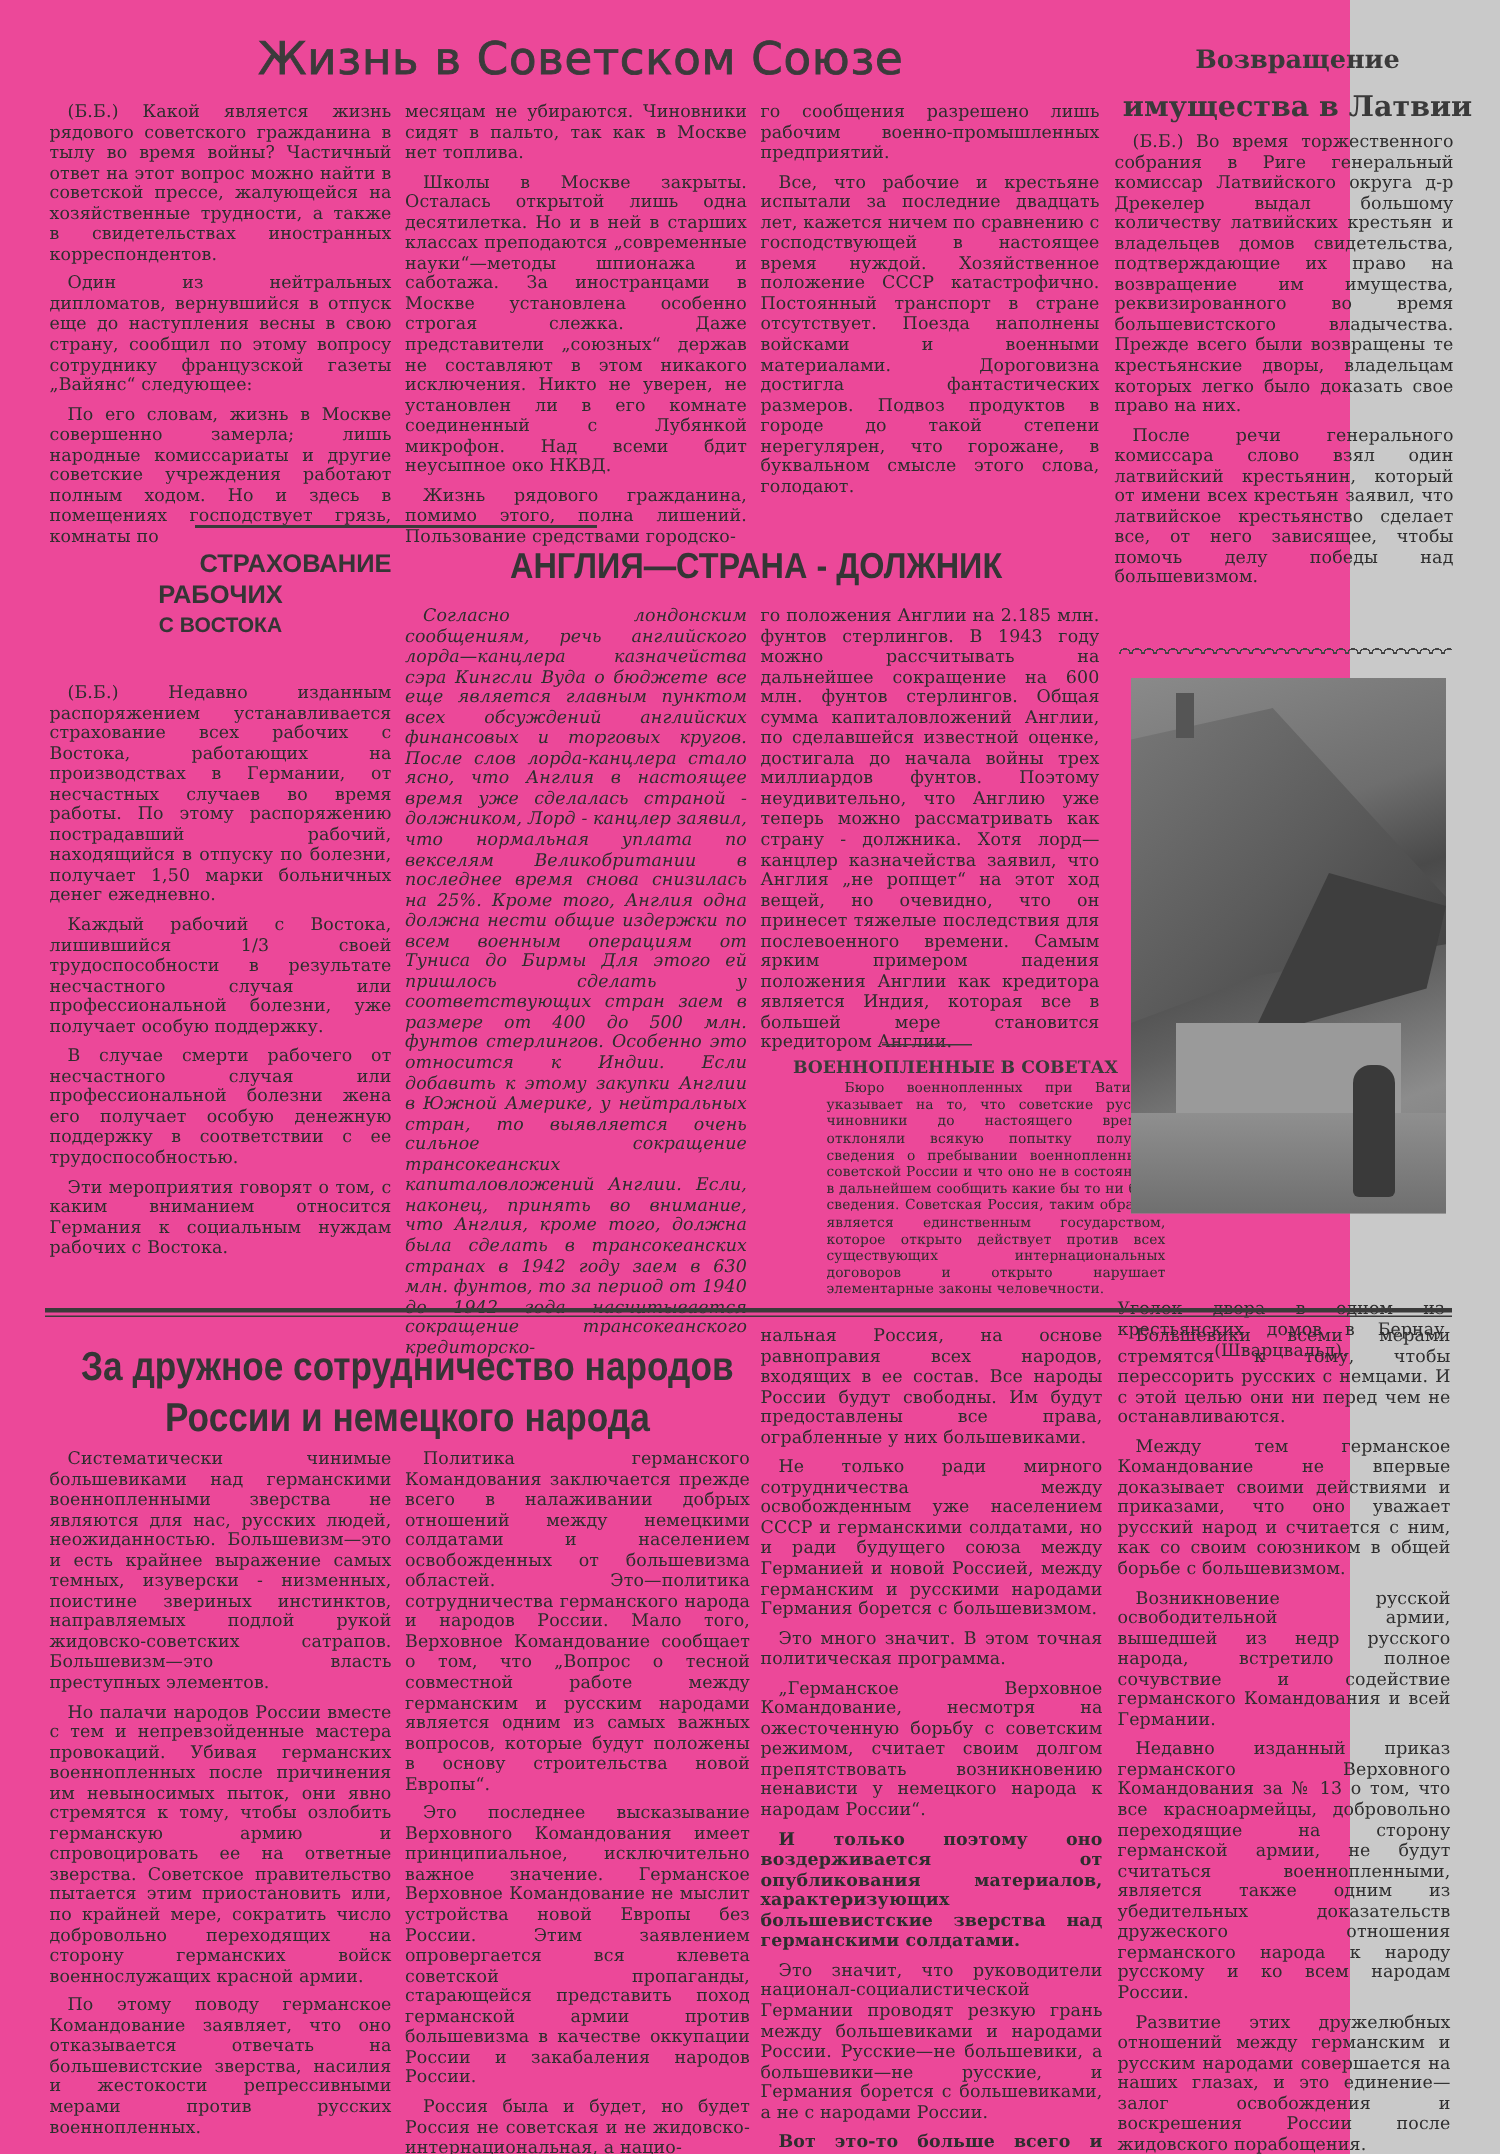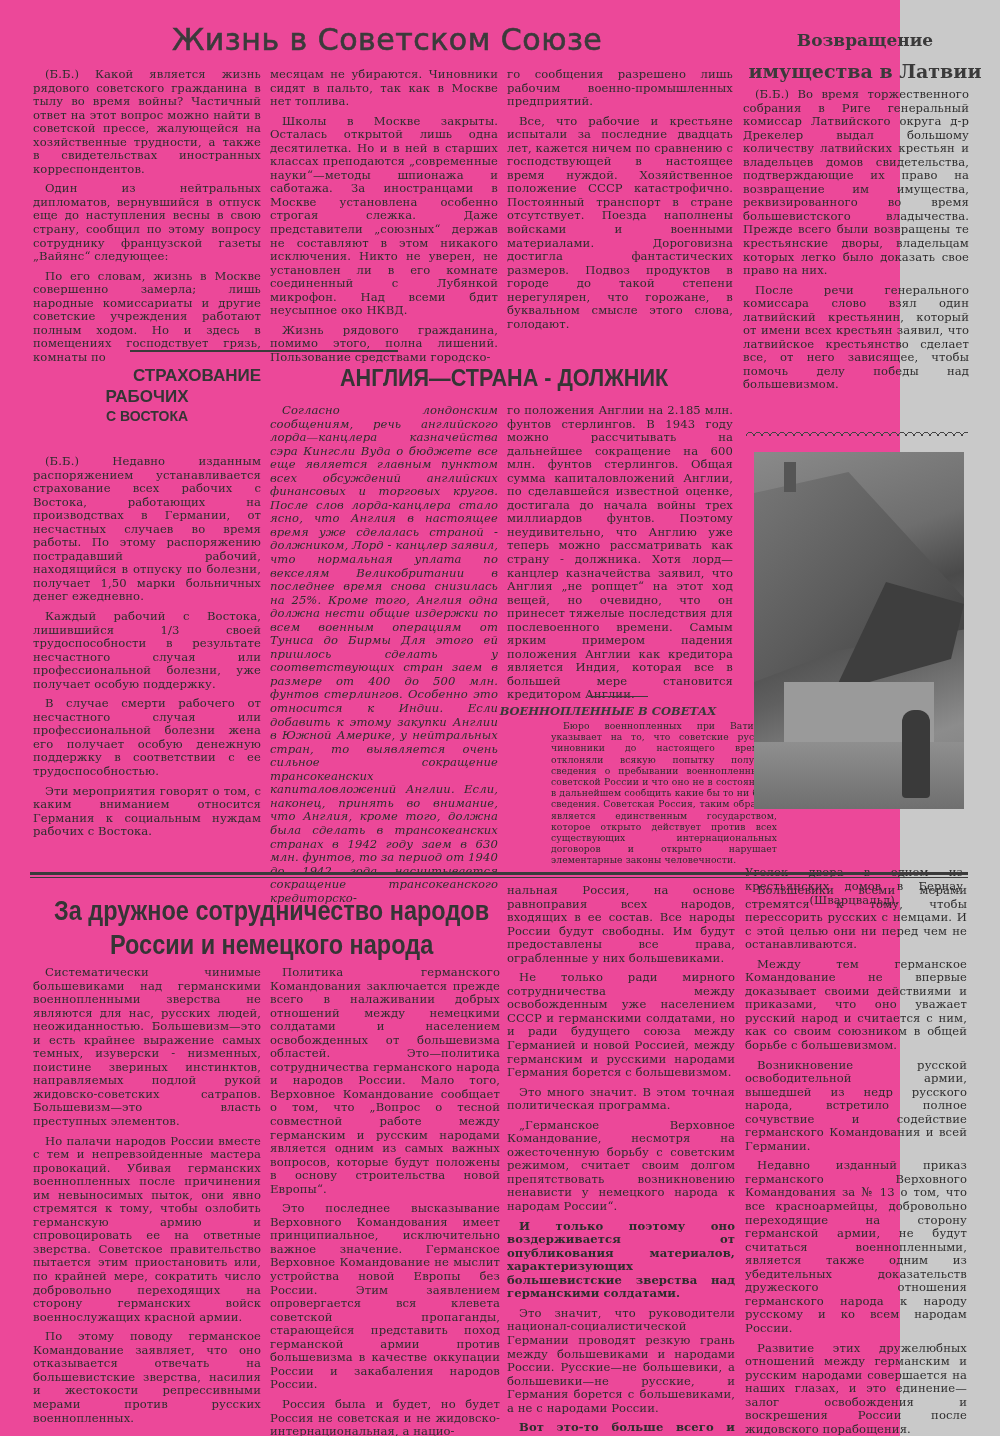--- a/index.html
+++ b/index.html
@@ -81,21 +81,21 @@
   <div class="abs h-cond" style="left:340px; top:364px; font-size:24px; letter-spacing:0px; transform:scaleX(0.9);">АНГЛИЯ—СТРАНА - ДОЛЖНИК</div>
   <div class="col" style="left:270px; top:404px; width:228px;font-style:italic;">
     <p>Согласно лондонским сообщениям, речь английского лорда—канцлера казначейства сэра Кингсли Вуда о бюджете все еще является главным пунктом всех обсуждений английских финансовых и торговых кругов. После слов лорда-канцлера стало ясно, что Англия в настоящее время уже сделалась страной - должником, Лорд - канцлер заявил, что нормальная уплата по векселям Великобритании в последнее время снова снизилась на 25%. Кроме того, Англия одна должна нести общие издержки по всем военным операциям от Туниса до Бирмы Для этого ей пришлось сделать у соответствующих стран заем в размере от 400 до 500 млн. фунтов стерлингов. Особенно это относится к Индии. Если добавить к этому закупки Англии в Южной Америке, у нейтральных стран, то выявляется очень сильное сокращение трансокеанских капиталовложений Англии. Если, наконец, принять во внимание, что Англия, кроме того, должна была сделать в трансокеанских странах в 1942 году заем в 630 млн. фунтов, то за период от 1940 до 1942 года насчитывается сокращение трансокеанского кредиторско-</p>
   </div>
   <div class="col" style="left:507px; top:404px; width:226px;">
     <p class="noind">го положения Англии на 2.185 млн. фунтов стерлингов. В 1943 году можно рассчитывать на дальнейшее сокращение на 600 млн. фунтов стерлингов. Общая сумма капиталовложений Англии, по сделавшейся известной оценке, достигала до начала войны трех миллиардов фунтов. Поэтому неудивительно, что Англию уже теперь можно рассматривать как страну - должника. Хотя лорд—канцлер казначейства заявил, что Англия „не ропщет“ на этот ход вещей, но очевидно, что он принесет тяжелые последствия для послевоенного времени. Самым ярким примером падения положения Англии как кредитора является Индия, которая все в большей мере становится кредитором Англии.</p>
   </div>
 
   <div class="rule" style="left:588px; top:696px; width:60px; height:1px;"></div>
 
-  <div class="abs h-serif" style="left:495px; top:704px; width:226px; font-size:11.5px;font-style:italic;">ВОЕННОПЛЕННЫЕ В СОВЕТАХ</div>
+  <div class="abs h-serif" style="left:524px; top:704px; width:226px; font-size:11.5px;">ВОЕННОПЛЕННЫЕ В СОВЕТАХ</div>
   <div class="col" style="left:507px; top:720px; width:226px; font-size:9.2px; line-height:11.2px;margin-left:44px;">
     <p>Бюро военнопленных при Ватикане указывает на то, что советские русские чиновники до настоящего времени отклоняли всякую попытку получить сведения о пребывании военнопленных в советской России и что оно не в состоянии и в дальнейшем сообщить какие бы то ни было сведения. Советская Россия, таким образом, является единственным государством, которое открыто действует против всех существующих интернациональных договоров и открыто нарушает элементарные законы человечности.</p>
   </div>
 
   <div class="wavy"></div>
   <div class="photo">
     <div class="roof"></div>
     <div class="chimney"></div>
     <div class="roof2"></div>
     <div class="wall"></div>

